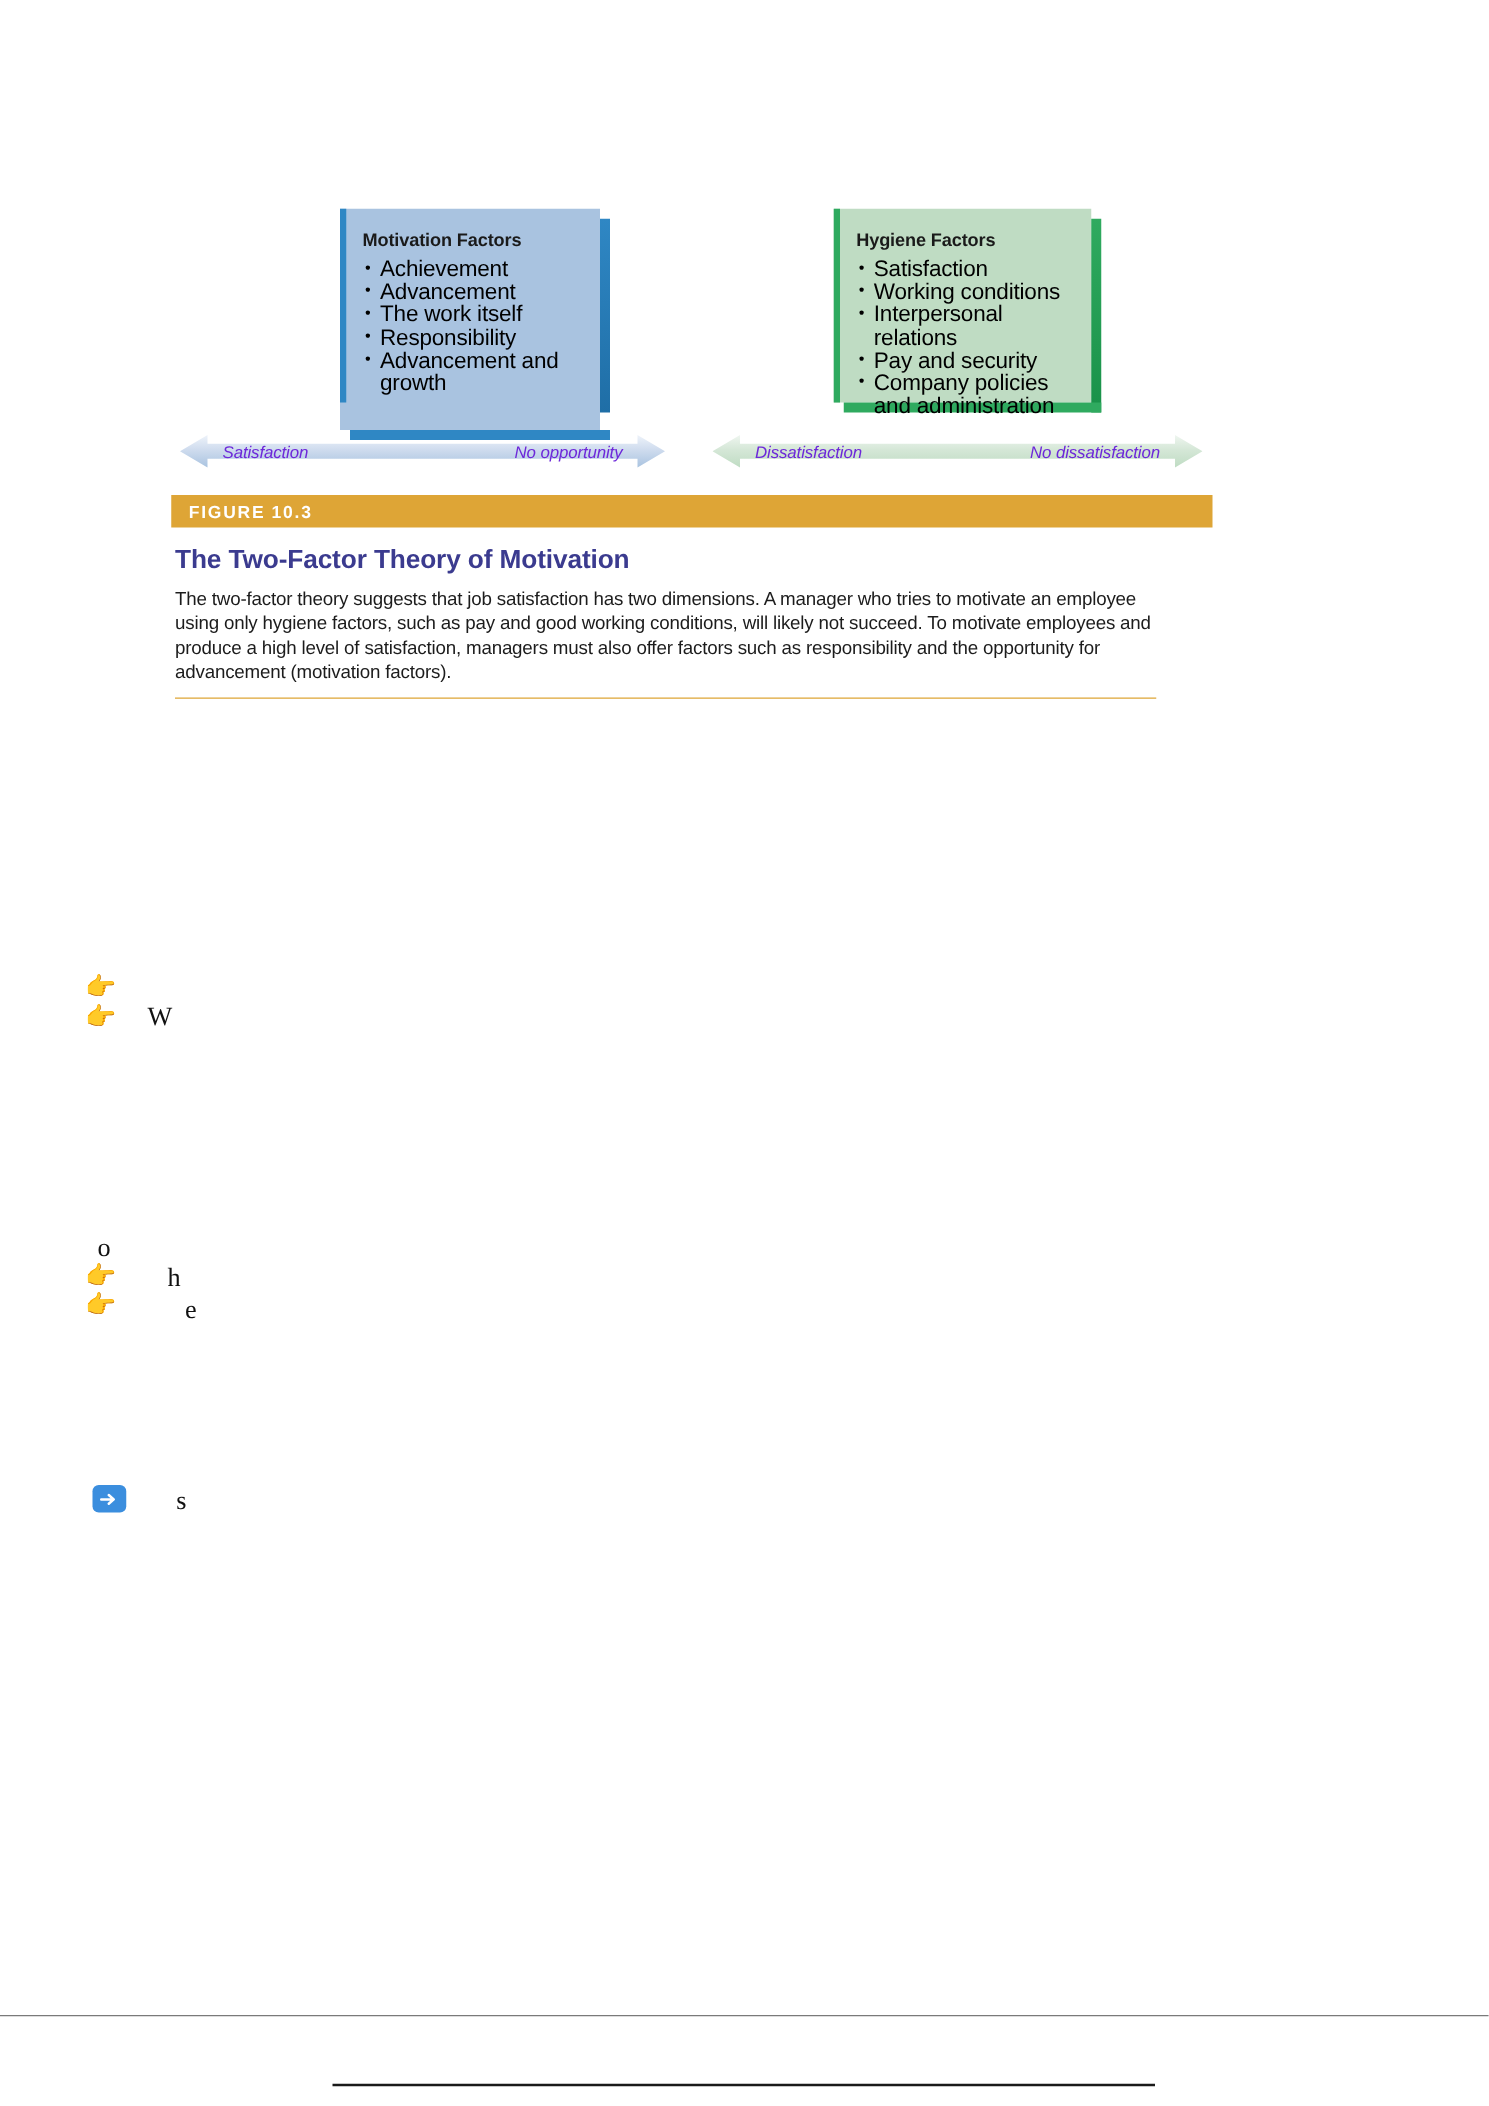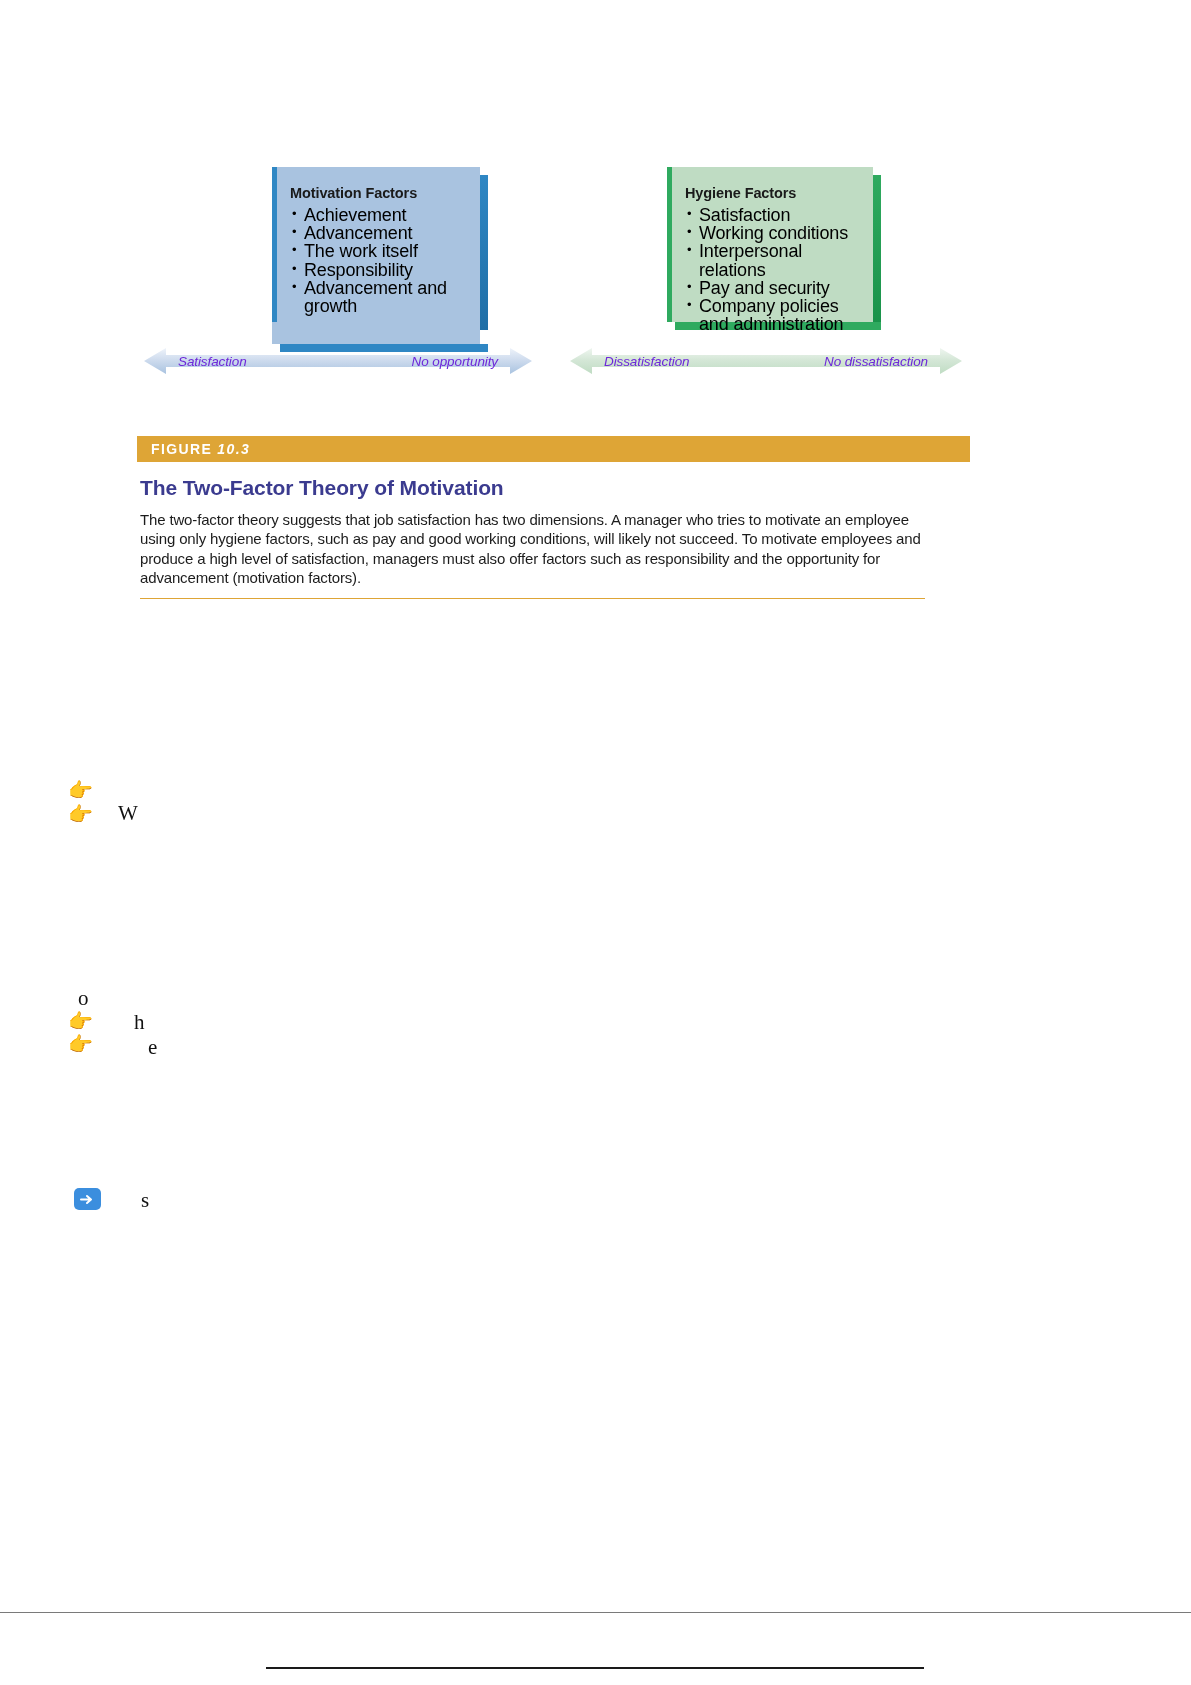--- a/index.html
+++ b/index.html
@@ -180,35 +180,33 @@
     top: 396px;
     width: 833px;
   }
   #figure-number-bar {
     background: #dea536;
     height: 26px;
     display: flex;
     align-items: center;
     padding-left: 14px;
     box-sizing: border-box;
-    margin-top: 40px;
   }
   #figure-number-bar .fig-word {
     color: #ffffff;
     font-size: 14px;
     font-weight: bold;
     letter-spacing: 1.4px;
   }
   #figure-number-bar .fig-num {
     color: #ffffff;
     font-size: 14px;
     font-weight: bold;
     letter-spacing: 1.4px;
     margin-left: 5px;
-    font-style: italic;
   }
   #figure-title {
     color: #3b3b8f;
     font-size: 21px;
     font-weight: bold;
     margin-top: 14px;
     margin-left: 3px;
     letter-spacing: -0.1px;
   }
   #figure-body {

